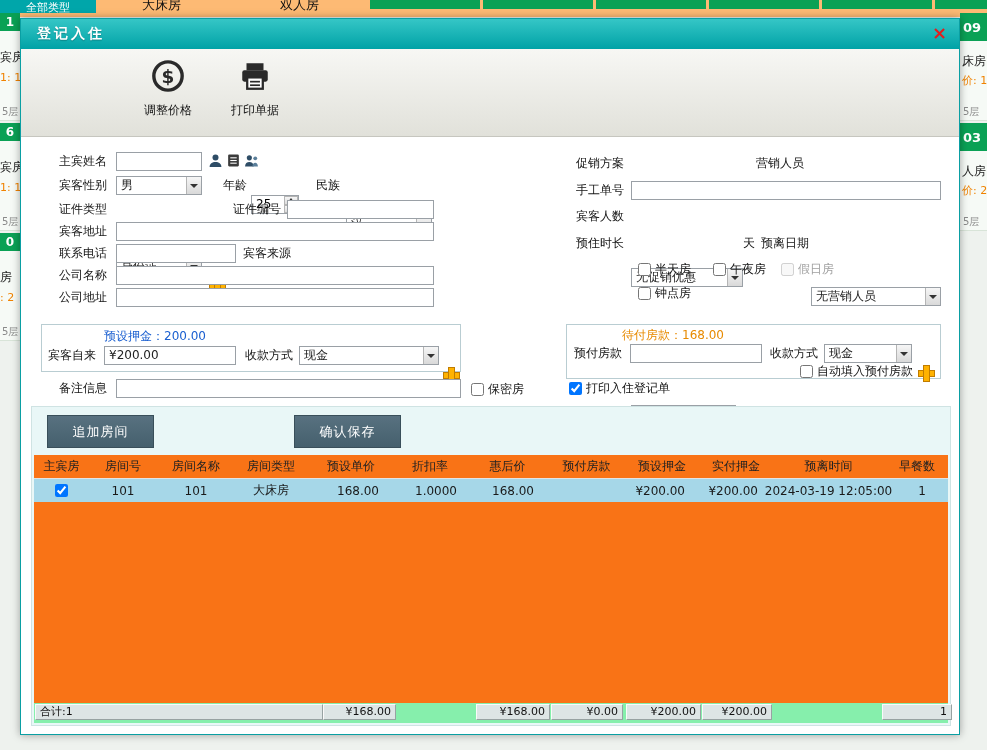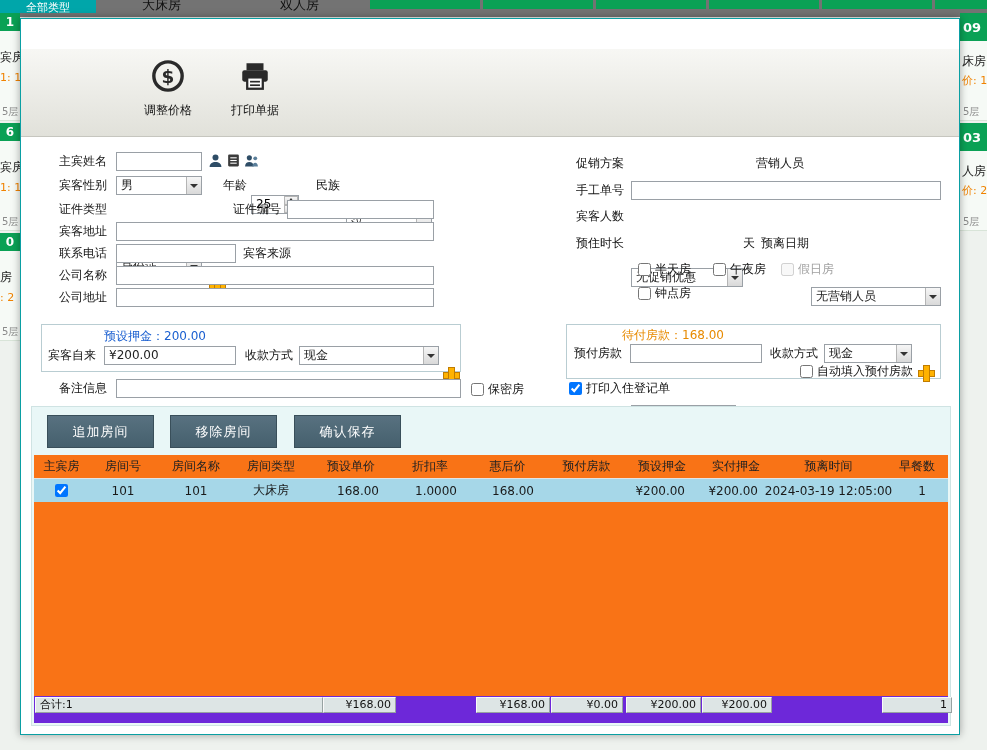--- a/index.html
+++ b/index.html
@@ -36,36 +36,36 @@
   .photo{position:absolute;background:#fafdfd;border:1px solid #cadfe8;display:flex;align-items:center;justify-content:center;font-size:12px;color:#333}
   .panel{position:absolute;left:10px;top:387px;width:920px;height:320px;background:#e9f7f7;border:1px solid #cfe3e3}
   .tblwrap{position:absolute;left:2px;right:2px;top:48px;bottom:22px;background:#f97316;overflow:hidden}
   .tgrid{display:grid;grid-template-columns:55px 68px 78px 72px 88px 70px 85px 73px 78px 70px 115px 1fr}
   .thead{height:24px;border-bottom:1px solid #e3e3e3}
   .thead div{font-size:12px;color:#222;display:flex;align-items:center;justify-content:center;white-space:nowrap}
   .trow{height:23px;background:#a6d7e8;cursor:pointer}
   .trow div{font-size:12px;color:#1a1a1a;display:flex;align-items:center;white-space:nowrap}
   .c-center{justify-content:center}
   .c-right{justify-content:flex-end}
-  .tfoot{position:absolute;left:2px;right:2px;bottom:2px;height:27px;background:#6d28d9}
+  .tfoot{position:absolute;left:2px;right:2px;bottom:2px;height:20px;background:#86efac}
   .fcell{position:absolute;top:1px;height:16px;background:#dde5e5;border:1px solid;border-color:#fafafa #97a2a2 #97a2a2 #fafafa;font-size:11px;line-height:14px;color:#111;padding:0 4px;white-space:nowrap;overflow:hidden}
   .fcell.r{text-align:right}
   .tile-l{position:absolute;left:0;width:20px;height:108px;background:#f6faf6;border-bottom:1px solid #d8e4d8}
   .tile-r{position:absolute;left:960px;width:27px;height:108px;background:#f6faf6;border-bottom:1px solid #d8e4d8}
   .tile-head{background:#0aa155;color:#fff;font-weight:bold;display:flex;align-items:center}
   .tile-type{font-size:12px;color:#222;white-space:nowrap}
   .tile-price{font-size:11px;color:#f08200;white-space:nowrap}
   .tile-floor{font-size:10px;color:#8a8a8a;white-space:nowrap}
   .bluehint{font-size:12px;color:#1a5fd0}
   .orangehint{font-size:12px;color:#e78a00}
 </style>
 </head>
 <body>
 
-<div class="abs" style="left:0;top:0;right:0;height:17px;overflow:hidden;background:#737373">
+<div class="abs" style="left:0;top:0;right:0;height:17px;overflow:hidden;background:#fdba74">
   <div class="abs" style="left:0;top:0;width:96px;height:13px;background:#00a6aa;color:#fff;font-size:11px;display:flex;align-items:flex-start;justify-content:center">
     <span>全部类型</span>
   </div>
   <span class="abs" style="left:142px;top:-4px;font-size:13px;color:#111">大床房</span>
   <span class="abs" style="left:280px;top:-4px;font-size:13px;color:#111">双人房</span>
 </div>
 <div class="abs" style="left:370px;top:0;width:110px;height:9px;background:#0aa155"></div>
 <div class="abs" style="left:483px;top:0;width:110px;height:9px;background:#0aa155"></div>
 <div class="abs" style="left:596px;top:0;width:110px;height:9px;background:#0aa155"></div>
 <div class="abs" style="left:709px;top:0;width:110px;height:9px;background:#0aa155"></div>
@@ -110,20 +110,24 @@
       <span>03</span>
     </div>
   <div class="tile-type abs" style="left:2px;top:40px">人房</div>
   <div class="tile-price abs" style="left:2px;top:60px">价: 2</div>
   <div class="tile-floor abs" style="left:3px;top:92px">5层</div>
 </div>
 
 <div class="dialog">
 
   
+  <div class="titlebar">
+    <span class="t">登记入住</span>
+    <span class="x">×</span>
+  </div>
 
   
   <div class="toolbar">
     <div class="tbtn" style="left:107px">
       <span>
         <svg viewBox="0 0 24 24" width="34" height="34">
           <circle cx="12" cy="12" r="10" fill="none" stroke="#2a2a2a" stroke-width="2.4"></circle>
           <text x="12" y="17" font-size="13" font-weight="bold" text-anchor="middle" fill="#2a2a2a">$</text>
         </svg>
       </span>
@@ -279,23 +283,20 @@
     </label>
   <label class="cb abs" style="left:548px;top:361px">
       <input type="checkbox" checked="" style="">
       <span style="font-weight:normal">打印入住登记单</span>
     </label>
 
   
   <div class="panel">
     <div class="slate abs" style="left:15px;top:8px;width:107px;height:33px">
         <span>追加房间</span>
-      </div>
-    <div class="slate abs" style="left:138px;top:8px;width:107px;height:33px">
-        <span>移除房间</span>
       </div>
     <div class="slate abs" style="left:262px;top:8px;width:107px;height:33px">
         <span>确认保存</span>
       </div>
 
     <div class="tblwrap">
       <div class="tgrid thead">
         <div>主宾房</div>
         <div>房间号</div>
         <div>房间名称</div>

